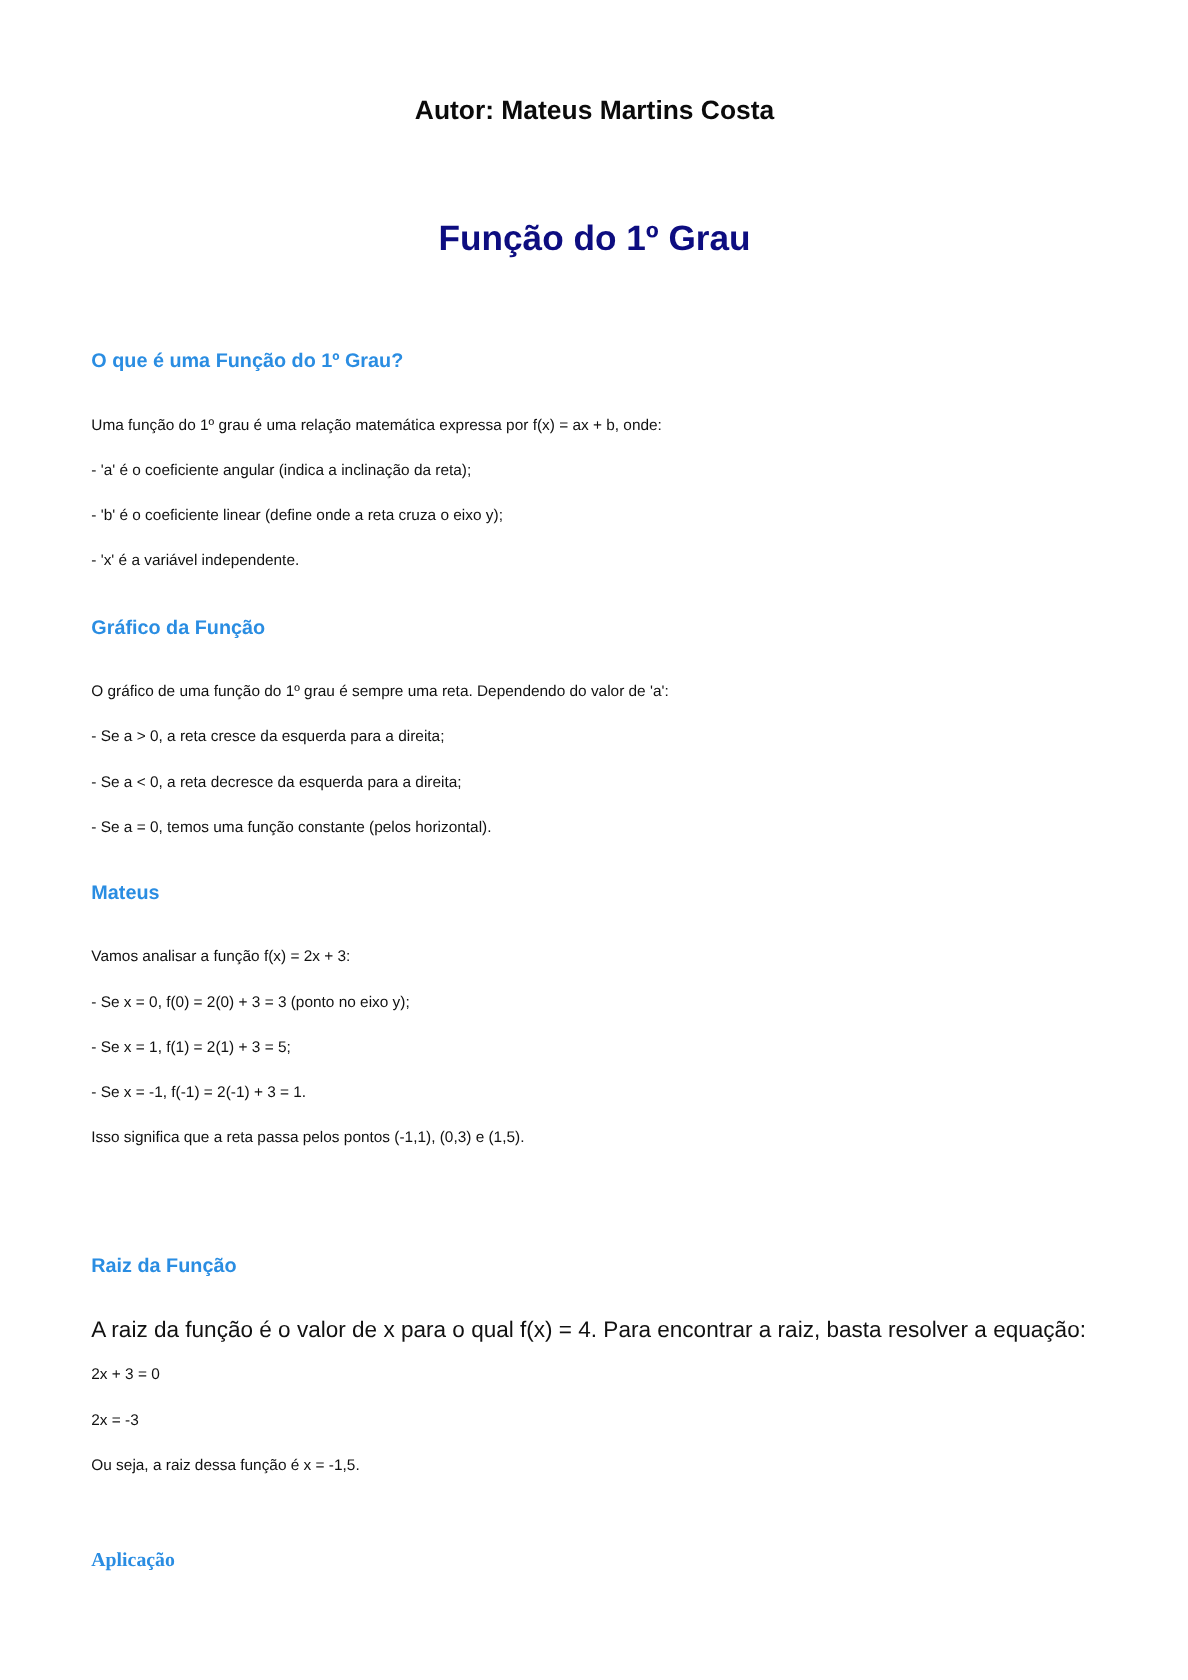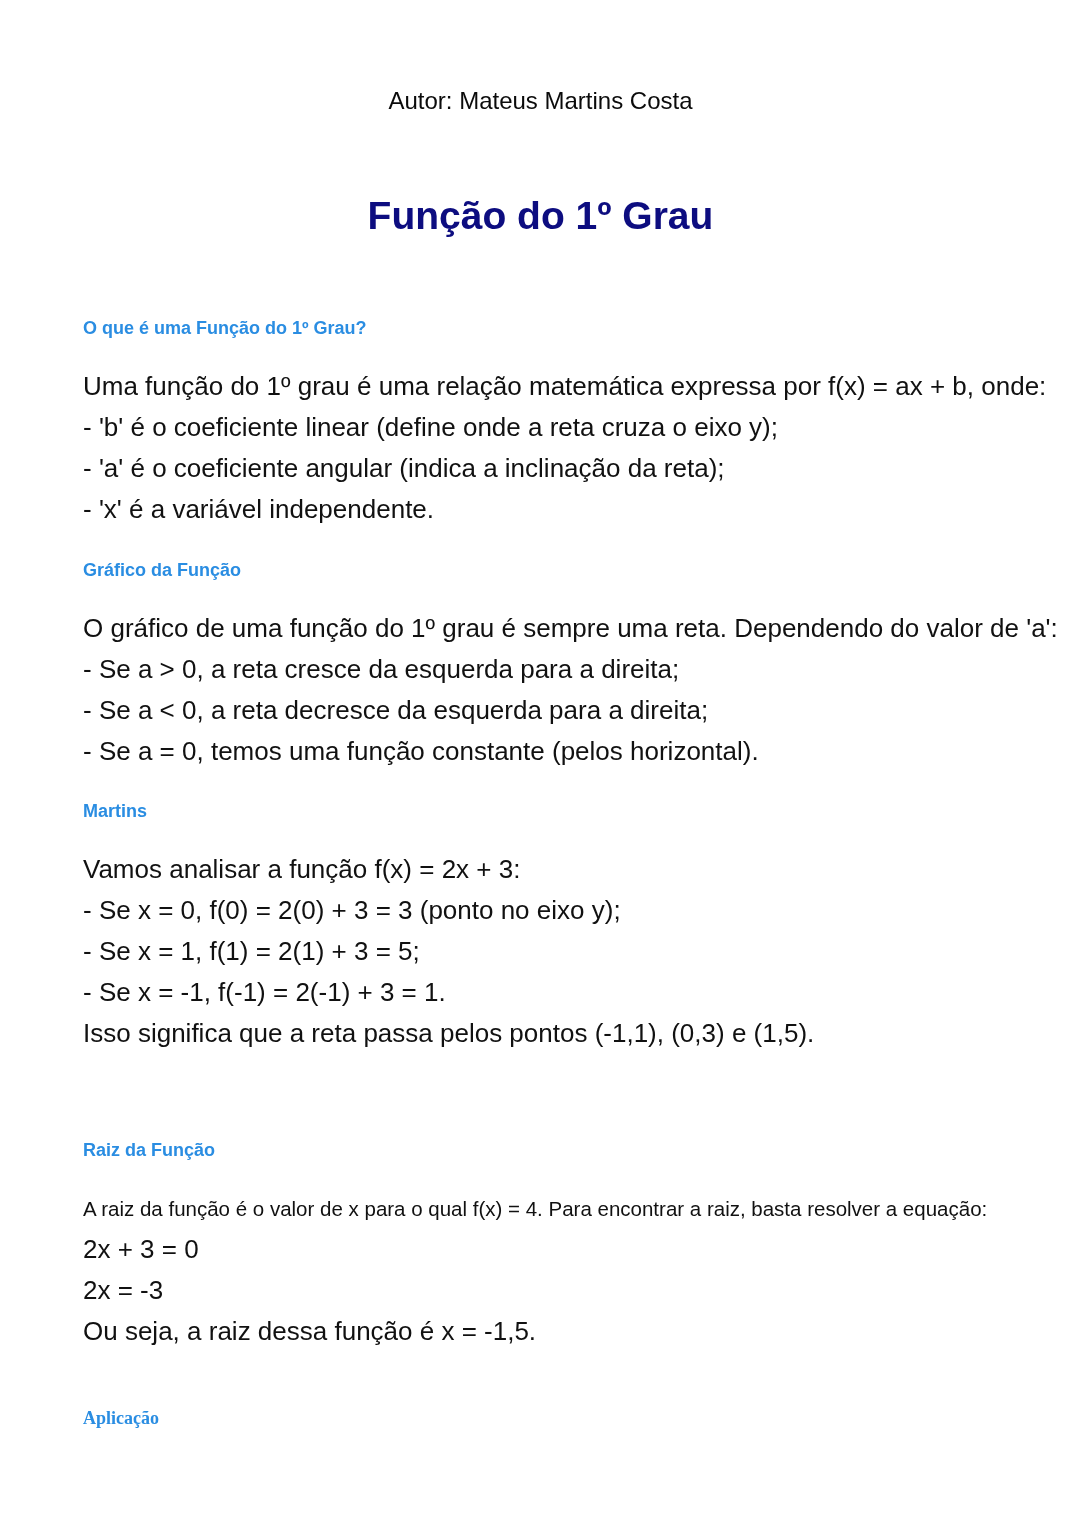--- a/index.html
+++ b/index.html
@@ -20,55 +20,55 @@
       left: 83px;
       top: 0;
       width: 915px;
     }
     .author {
       position: absolute;
       left: 0;
       top: 86px;
       width: 915px;
       text-align: center;
-      font-weight: normal;
+      font-weight: bold;
       font-size: 24px;
       line-height: 30px;
       color: #0b0b0b;
       margin: 0;
     }
     .title {
       position: absolute;
       left: 0;
       top: 194px;
       width: 915px;
       text-align: center;
       font-weight: bold;
-      font-size: 39px;
+      font-size: 32px;
       line-height: 44px;
       color: #0d0d80;
       margin: 0;
     }
     .section {
       position: absolute;
       left: 0;
       width: 915px;
     }
     .section h2 {
       margin: 0;
       font-size: 18px;
       line-height: 30px;
       font-weight: bold;
       color: #2a8de2;
     }
     .section .body {
       margin-top: 23px;
     }
     .line {
-      font-size: 26px;
+      font-size: 14px;
       line-height: 41px;
       margin: 0;
       white-space: nowrap;
     }
     .justify {
       font-size: 20.5px;
       line-height: 41px;
       margin: 0;
       text-align: justify;
       text-align-last: left;
@@ -86,38 +86,38 @@
 <div class="page">
 
   <p class="author">Autor: Mateus Martins Costa</p>
 
   <h1 class="title">Função do 1º Grau</h1>
 
   <div class="section" id="sec-what">
     <h2>O que é uma Função do 1º Grau?</h2>
     <div class="body">
       <p class="line">Uma função do 1º grau é uma relação matemática expressa por f(x) = ax + b, onde:</p>
+      <p class="line">- 'a' é o coeficiente angular (indica a inclinação da reta);</p>
       <p class="line">- 'b' é o coeficiente linear (define onde a reta cruza o eixo y);</p>
-      <p class="line">- 'a' é o coeficiente angular (indica a inclinação da reta);</p>
       <p class="line">- 'x' é a variável independente.</p>
     </div>
   </div>
 
   <div class="section" id="sec-graph">
     <h2>Gráfico da Função</h2>
     <div class="body">
       <p class="line">O gráfico de uma função do 1º grau é sempre uma reta. Dependendo do valor de 'a':</p>
       <p class="line">- Se a &gt; 0, a reta cresce da esquerda para a direita;</p>
       <p class="line">- Se a &lt; 0, a reta decresce da esquerda para a direita;</p>
       <p class="line">- Se a = 0, temos uma função constante (pelos horizontal).</p>
     </div>
   </div>
 
   <div class="section" id="sec-example">
-    <h2>Martins</h2>
+    <h2>Mateus</h2>
     <div class="body">
       <p class="line">Vamos analisar a função f(x) = 2x + 3:</p>
       <p class="line">- Se x = 0, f(0) = 2(0) + 3 = 3 (ponto no eixo y);</p>
       <p class="line">- Se x = 1, f(1) = 2(1) + 3 = 5;</p>
       <p class="line">- Se x = -1, f(-1) = 2(-1) + 3 = 1.</p>
       <p class="line">Isso significa que a reta passa pelos pontos (-1,1), (0,3) e (1,5).</p>
     </div>
   </div>
 
   <div class="section" id="sec-root">

